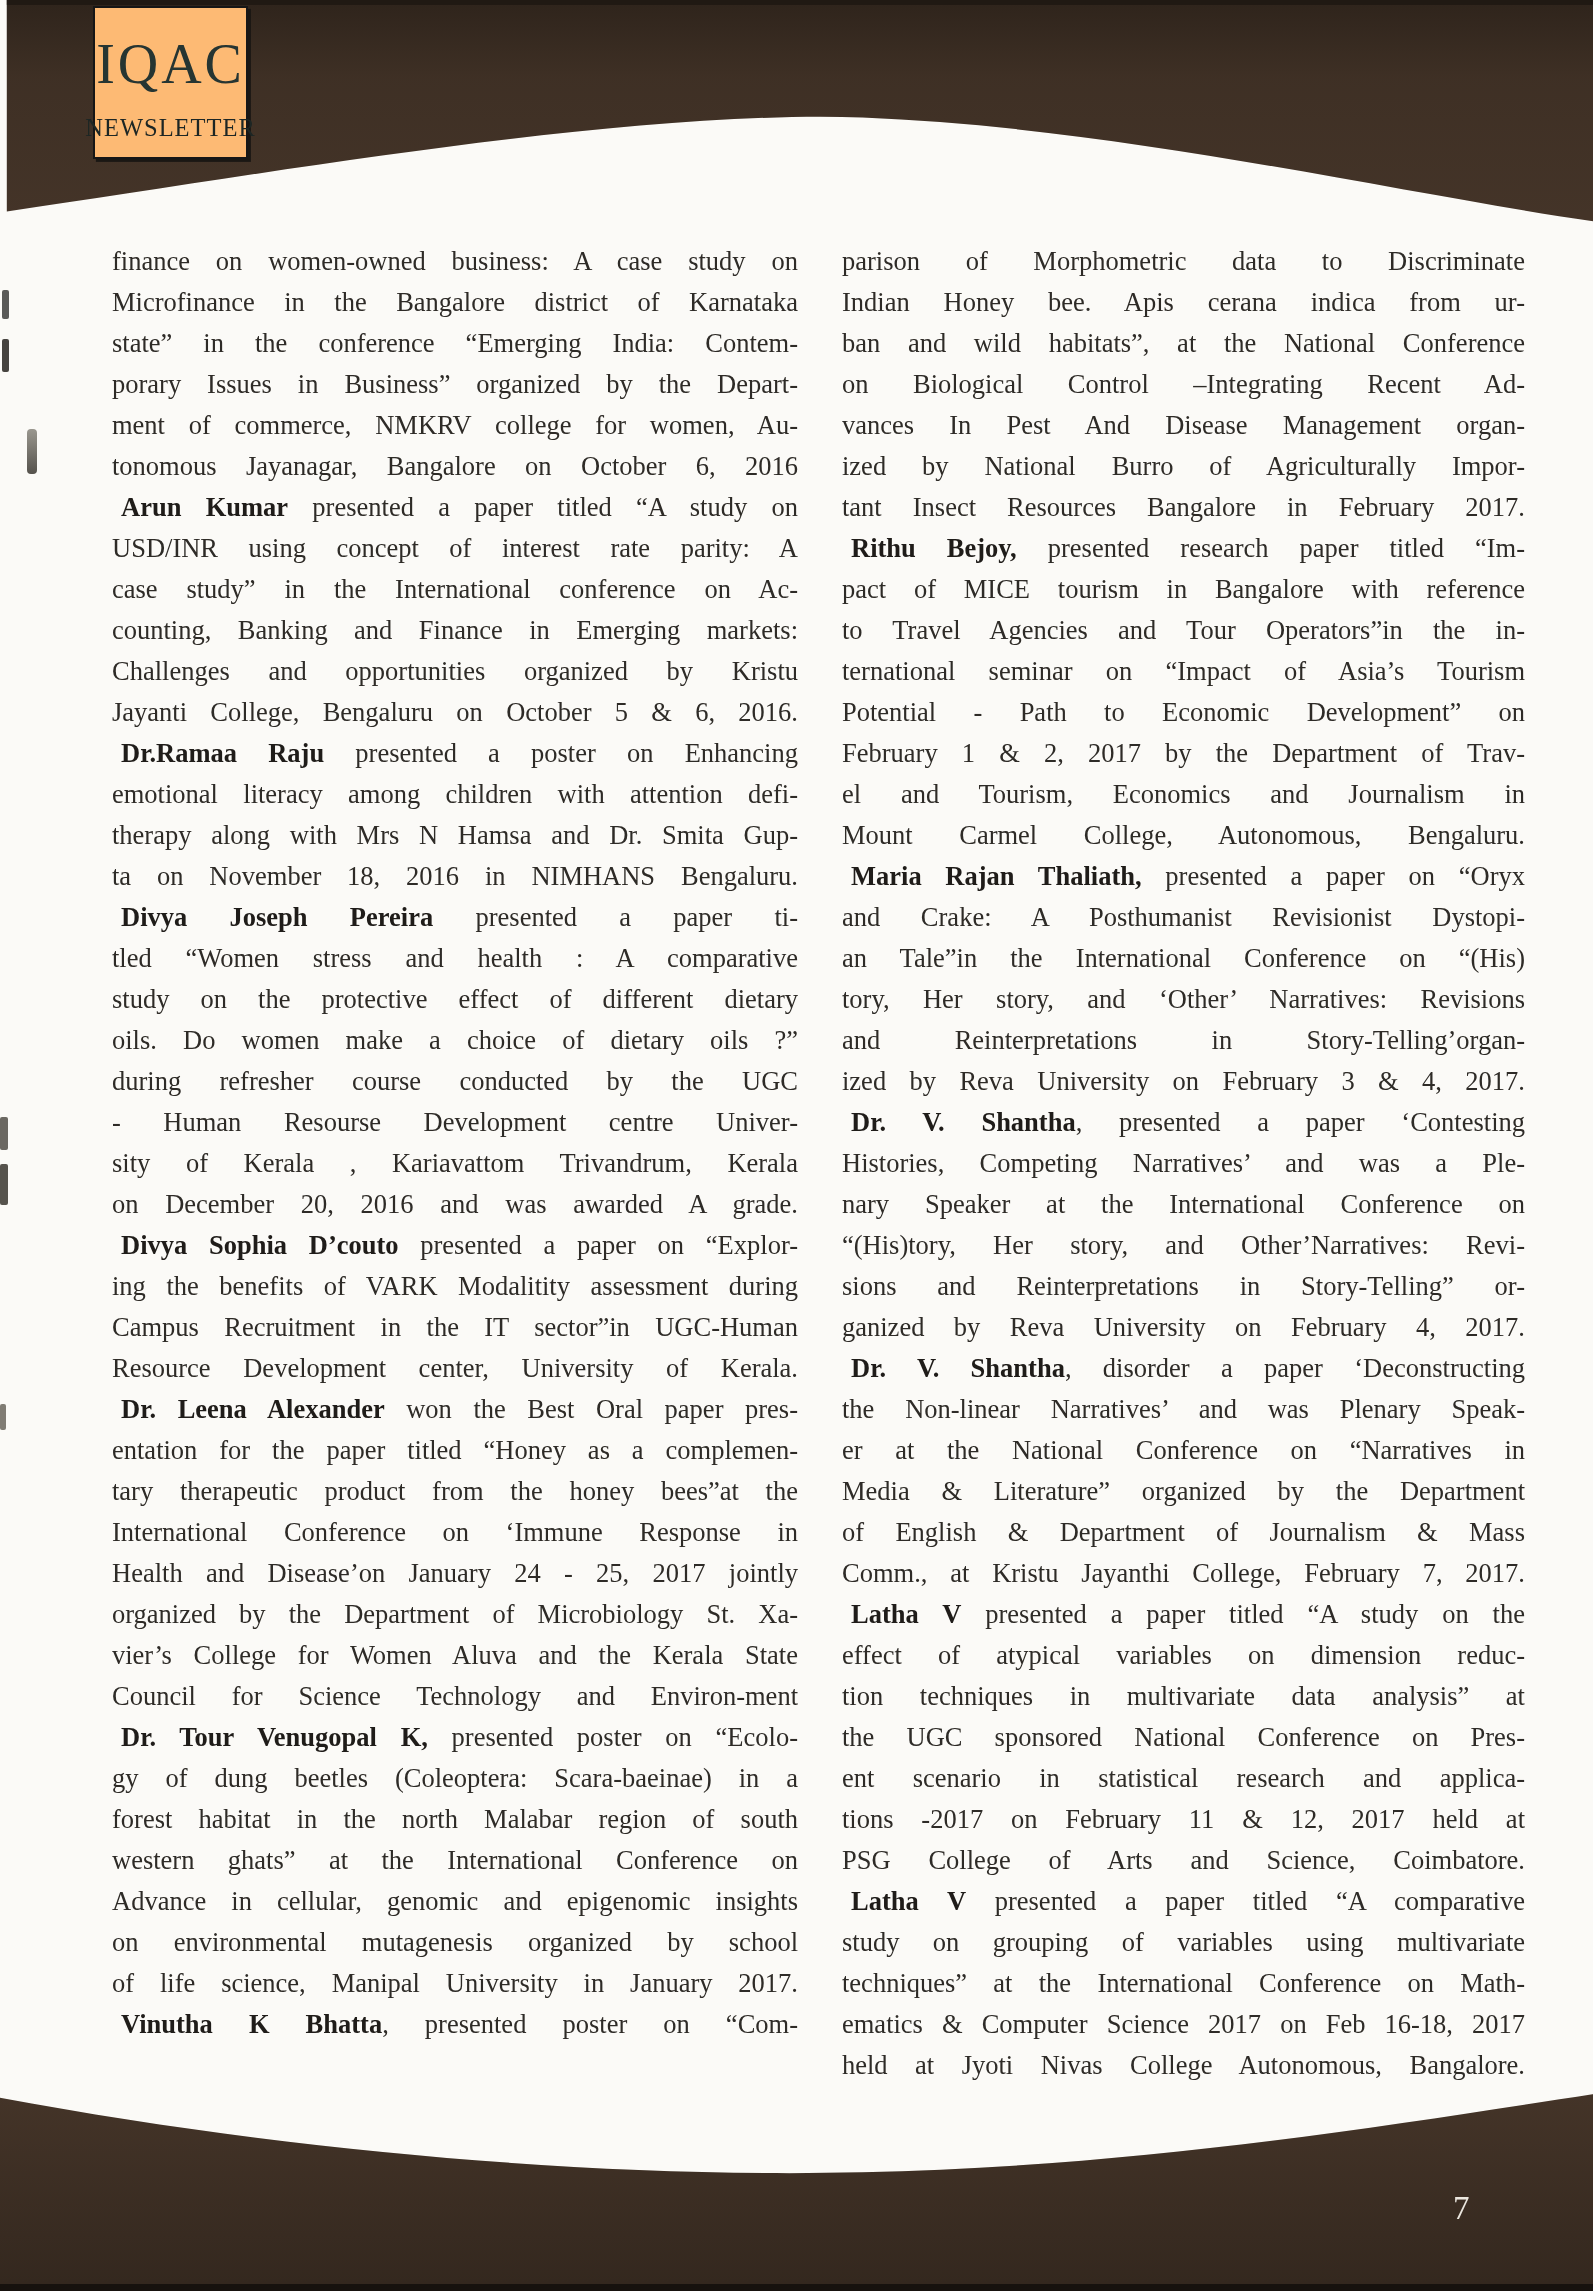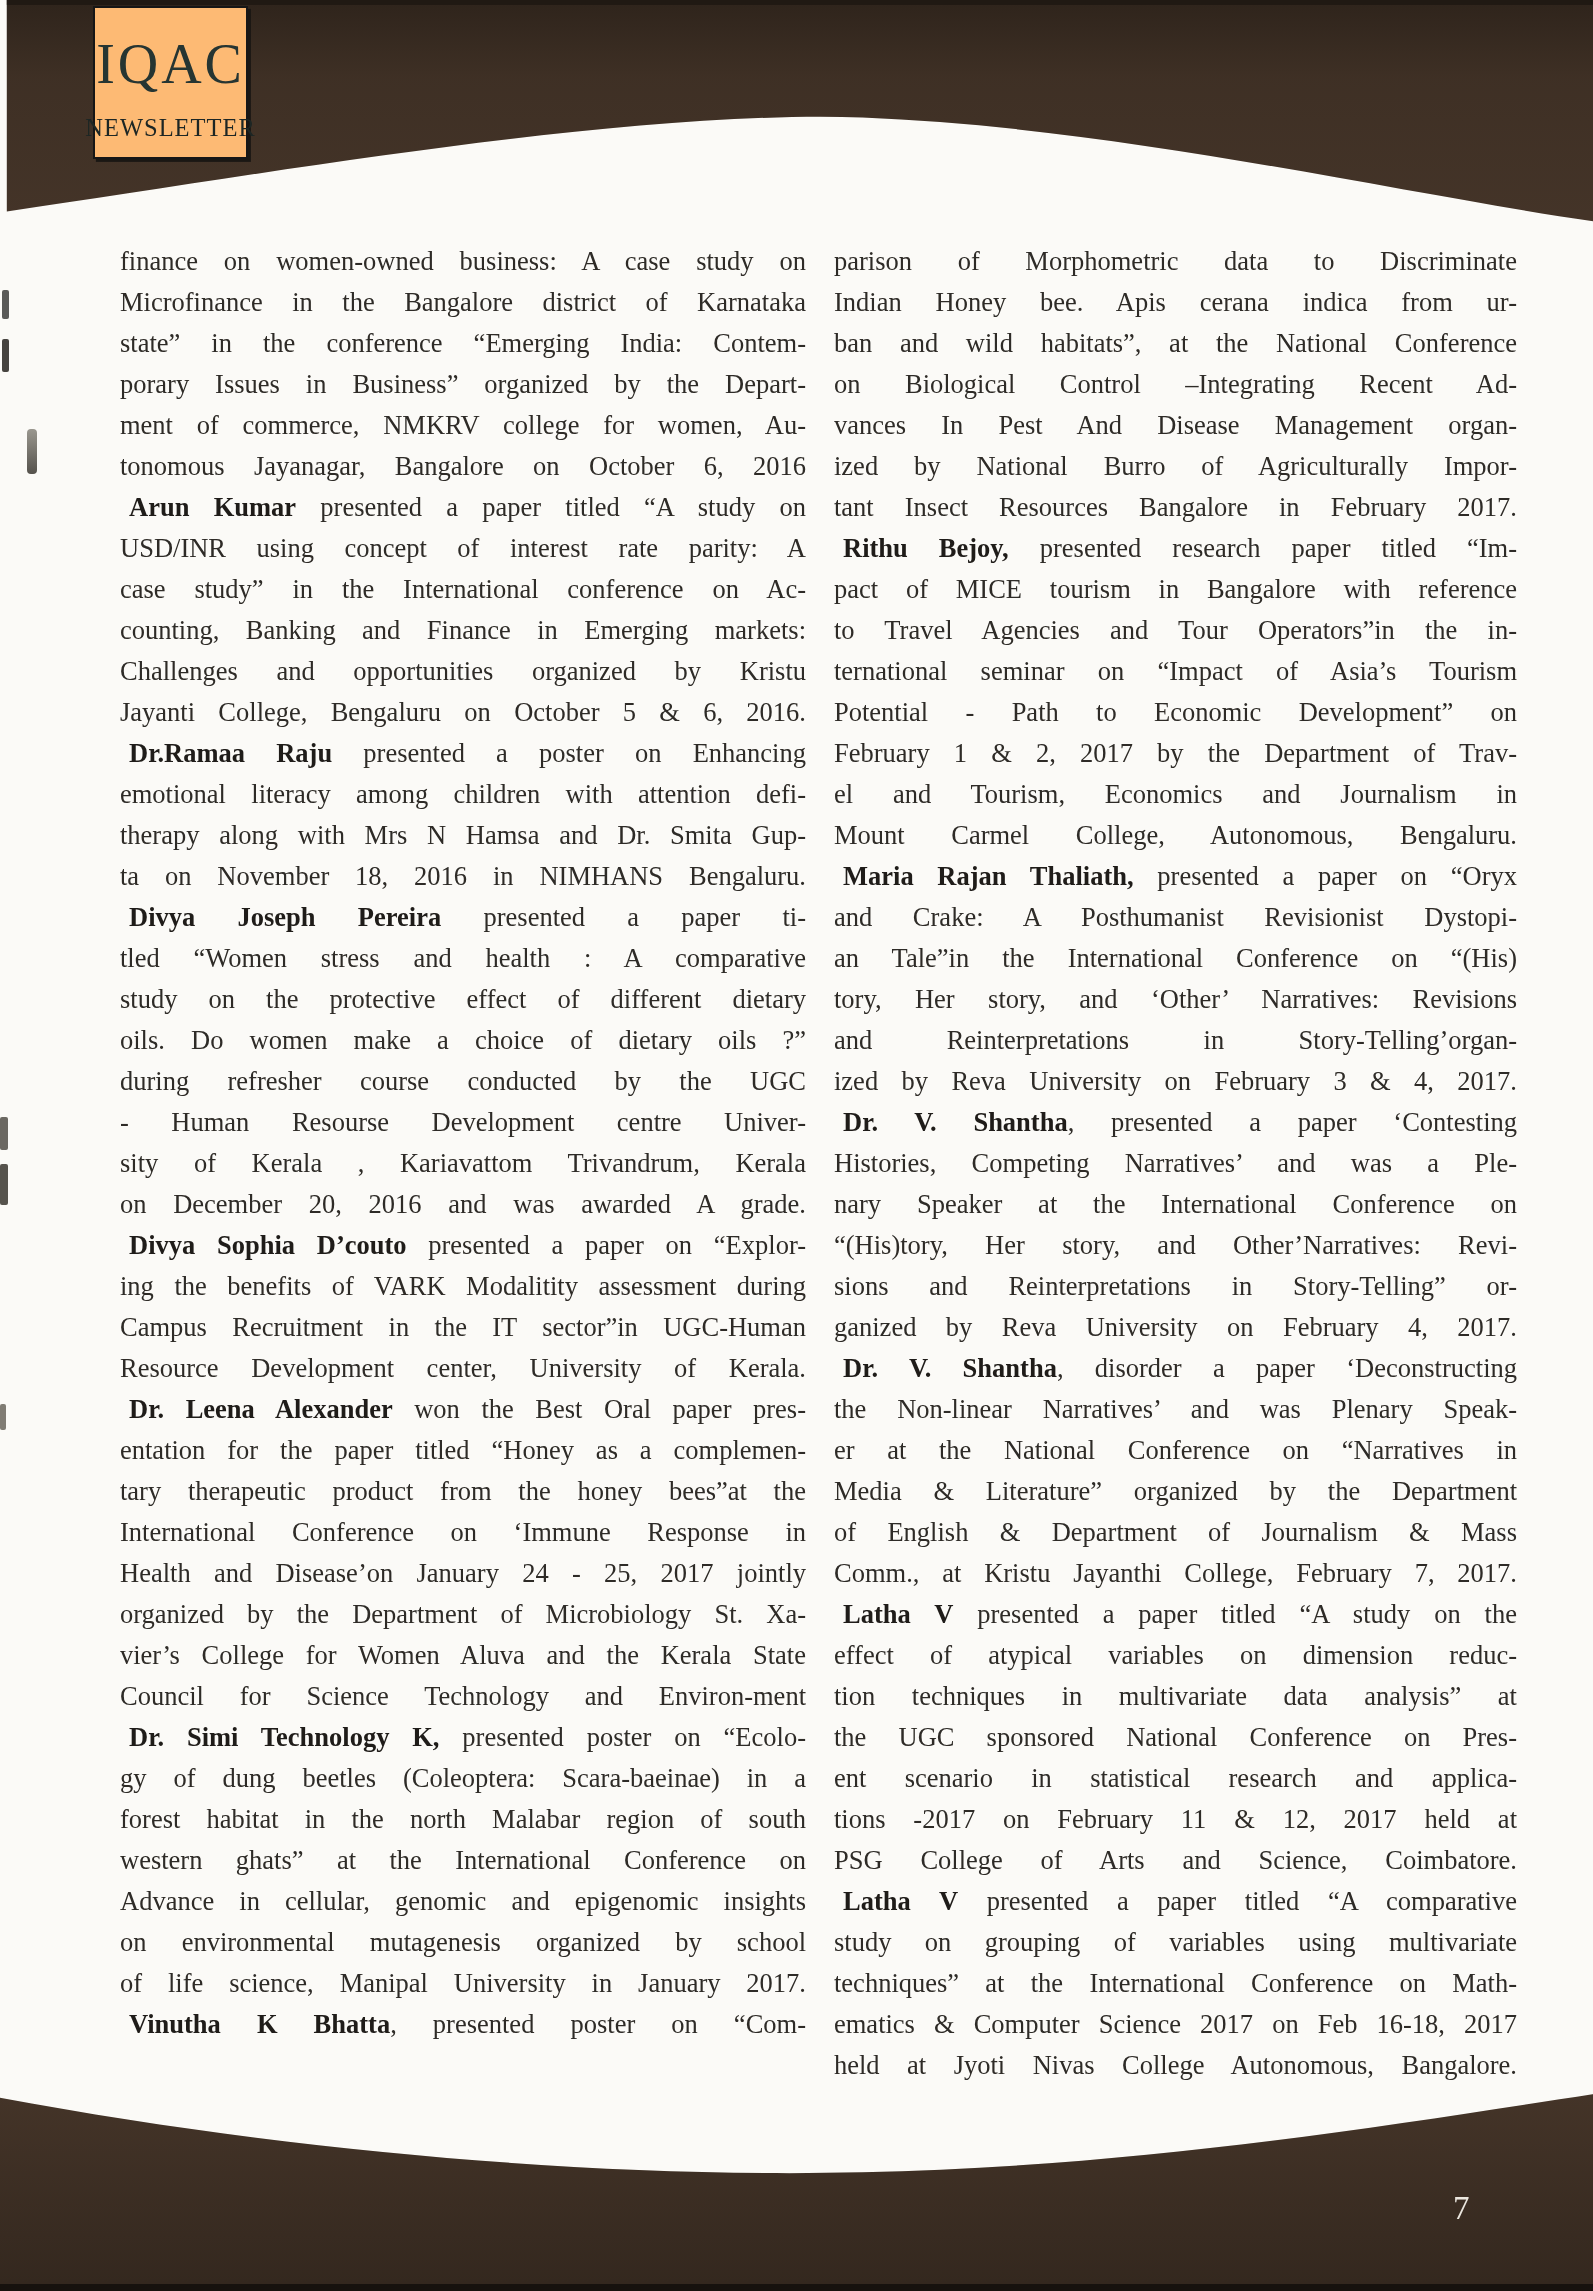--- a/index.html
+++ b/index.html
@@ -22,22 +22,22 @@
   }
   .masthead .title{
     font-size:56px;line-height:1;letter-spacing:2.9px;
     color:var(--masthead-ink,#263532);font-weight:normal;
   }
   .masthead .subtitle{
     font-size:24.5px;line-height:1.2;letter-spacing:1px;
     color:#1d2624;margin-top:18px;
   }
   .columns{
-    position:absolute;top:241px;left:120px;
-    display:flex;gap:28px;color:var(--ink,#2e2b27);
+    position:absolute;top:241px;left:112px;
+    display:flex;gap:44px;color:var(--ink,#2e2b27);
   }
   .col{display:block;}
   .col.left{width:686px;}
   .col.right{width:683px;}
   .line{
     font-size:26.5px;line-height:41px;
     text-align:justify;text-align-last:justify;
     overflow:hidden;white-space:normal;
   }
   .line strong{font-weight:bold;color:#1f1c19;margin-left:9px;}
@@ -108,21 +108,21 @@
         <div class="line"><span>Campus Recruitment in the IT sector”in UGC-Human</span></div>
         <div class="line"><span>Resource Development center, University of Kerala.</span></div>
         <div class="line"><strong>Dr. Leena Alexander</strong><span> won the Best Oral paper pres-</span></div>
         <div class="line"><span>entation for the paper titled “Honey as a complemen-</span></div>
         <div class="line"><span>tary therapeutic product from the honey bees”at the</span></div>
         <div class="line"><span>International Conference on ‘Immune Response in</span></div>
         <div class="line"><span>Health and Disease’on January 24 - 25, 2017 jointly</span></div>
         <div class="line"><span>organized by the Department of Microbiology St. Xa-</span></div>
         <div class="line"><span>vier’s College for Women Aluva and the Kerala State</span></div>
         <div class="line"><span>Council for Science Technology and Environ-ment</span></div>
-        <div class="line"><strong>Dr. Simi Technology K,</strong><span> presented poster on “Ecolo-</span></div>
+        <div class="line"><strong>Dr. Tour Venugopal K,</strong><span> presented poster on “Ecolo-</span></div>
         <div class="line"><span>gy of dung beetles (Coleoptera: Scara-baeinae) in a</span></div>
         <div class="line"><span>forest habitat in the north Malabar region of south</span></div>
         <div class="line"><span>western ghats” at the International Conference on</span></div>
         <div class="line"><span>Advance in cellular, genomic and epigenomic insights</span></div>
         <div class="line"><span>on environmental mutagenesis organized by school</span></div>
         <div class="line"><span>of life science, Manipal University in January 2017.</span></div>
         <div class="line"><strong>Vinutha K Bhatta</strong><span>, presented poster on “Com-</span></div>
       </div>
     <div class="col right">
         <div class="line"><span>parison of Morphometric data to Discriminate</span></div>

